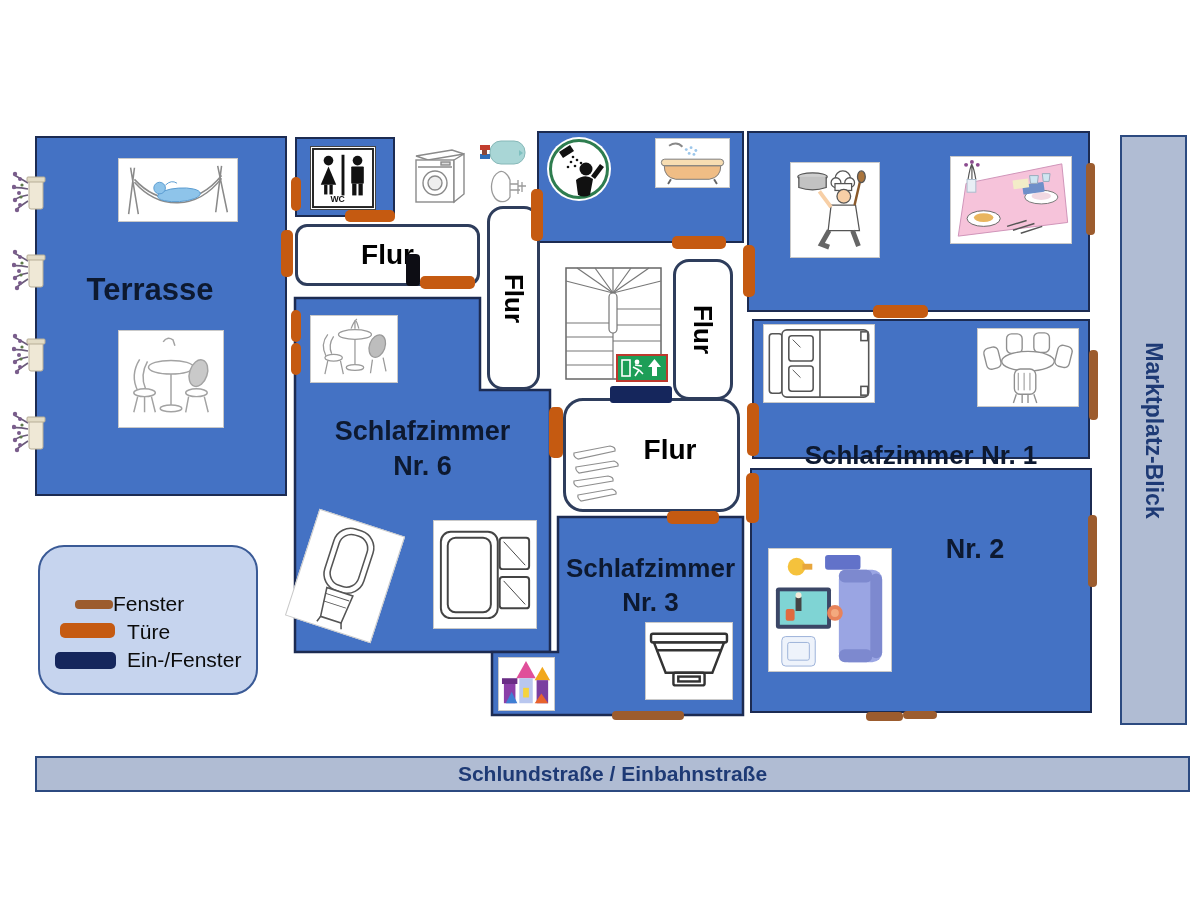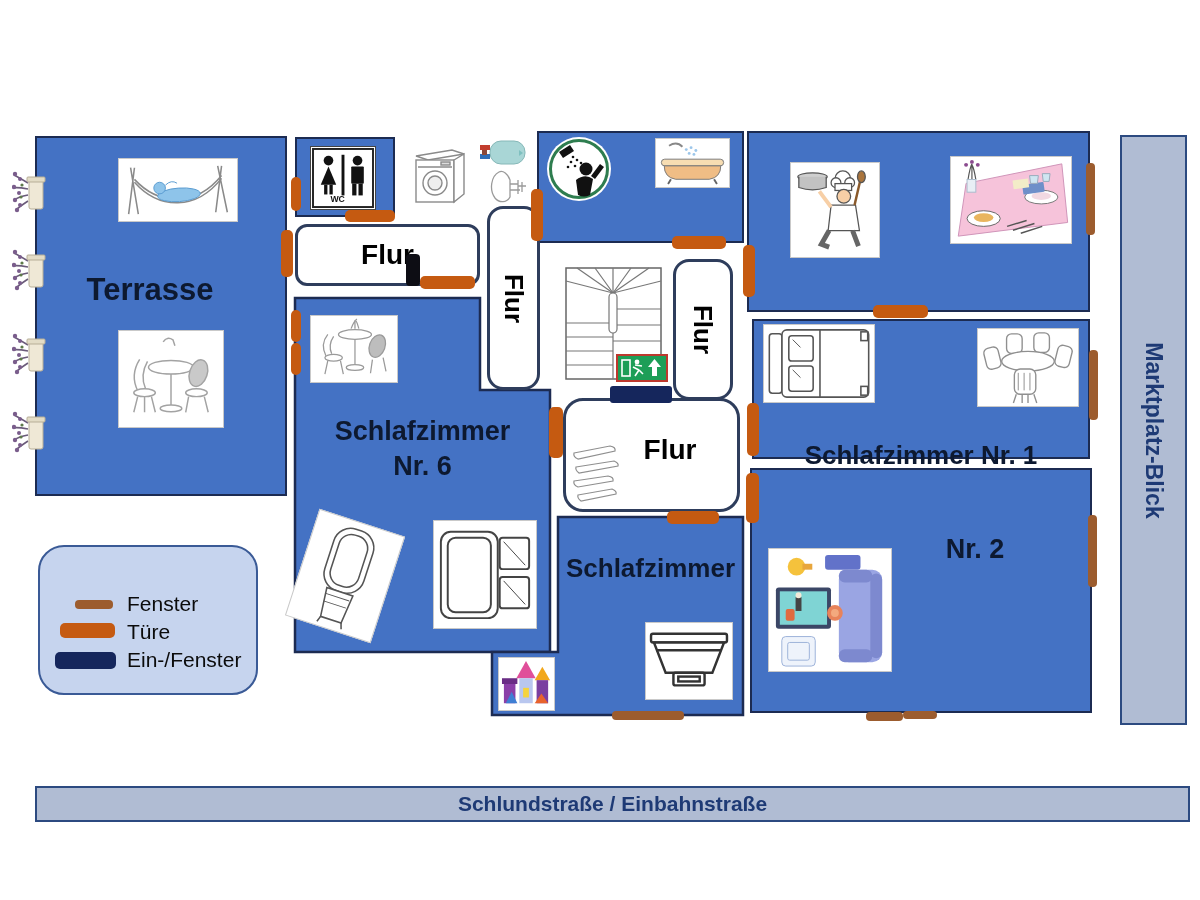--- a/index.html
+++ b/index.html
@@ -468,20 +468,21 @@
   </div>
   <div class="door" style="left:291px;top:310px;width:10px;height:32px;"></div>
   <div class="door" style="left:291px;top:343px;width:10px;height:32px;"></div>
   <div class="door" style="left:549px;top:407px;width:14px;height:51px;"></div>
 
   <svg class="roomshape" style="left:490px;top:515px;" width="255" height="202" viewBox="0 0 255 202">
     <polygon points="68,2 253,2 253,200 2,200 2,137 68,137" fill="#4472c4" stroke="#1c2b52" stroke-width="2.5"></polygon>
   </svg>
   <div class="room-label" style="left:558px;top:552px;width:185px;z-index:5;">
     <div>Schlafzimmer</div>
+    <div>Nr. 3</div>
   </div>
   <div class="imgbox" style="left:645px;top:622px;width:86px;height:76px;">
     <svg viewBox="0 0 86 76" width="84" height="74">
       <g fill="#fff" stroke="#333" stroke-width="2.5">
         <rect x="4" y="10" width="78" height="9" rx="2"></rect>
         <polygon points="7,19 79,19 67,50 19,50"></polygon>
         <line x1="10" y1="27" x2="76" y2="27"></line>
         <rect x="27" y="50" width="32" height="13" rx="2"></rect>
         <rect x="32" y="54" width="22" height="5"></rect>
       </g>
@@ -498,27 +499,27 @@
       <rect x="24" y="30" width="6" height="10" fill="#f5d33c"></rect>
       <polygon points="6,46 18,46 12,34" fill="#3f7fd4"></polygon>
       <polygon points="36,46 50,46 43,36" fill="#e8632c"></polygon>
     </svg>
   </div>
   <div class="door" style="left:667px;top:511px;width:52px;height:13px;"></div>
   <div class="window" style="left:612px;top:711px;width:72px;height:9px;"></div>
 
   <div class="legend">
     <div class="window" style="left:35px;top:53px;width:38px;height:9px;"></div>
-    <div class="legend-label" style="left:87px;top:45px;">Fenster</div>
+    <div class="legend-label" style="left:73px;top:45px;">Fenster</div>
     <div class="door" style="left:20px;top:76px;width:55px;height:15px;"></div>
     <div class="legend-label" style="left:87px;top:73px;">Türe</div>
     <div class="entry" style="left:15px;top:105px;width:61px;height:17px;border-radius:5px;"></div>
     <div class="legend-label" style="left:87px;top:101px;">Ein-/Fenster</div>
   </div>
 
-  <div class="banner" style="left:35px;top:786px;width:1155px;height:36px;">
+  <div class="banner" style="left:35px;top:756px;width:1155px;height:36px;">
     <span class="banner-text">Schlundstraße / Einbahnstraße</span>
   </div>
   <div class="banner" style="left:1120px;top:135px;width:67px;height:590px;">
     <span class="banner-text" style="transform:rotate(90deg);font-size:23px;">Marktplatz-Blick</span>
   </div>
 
 </div>
 
 </body></html>

